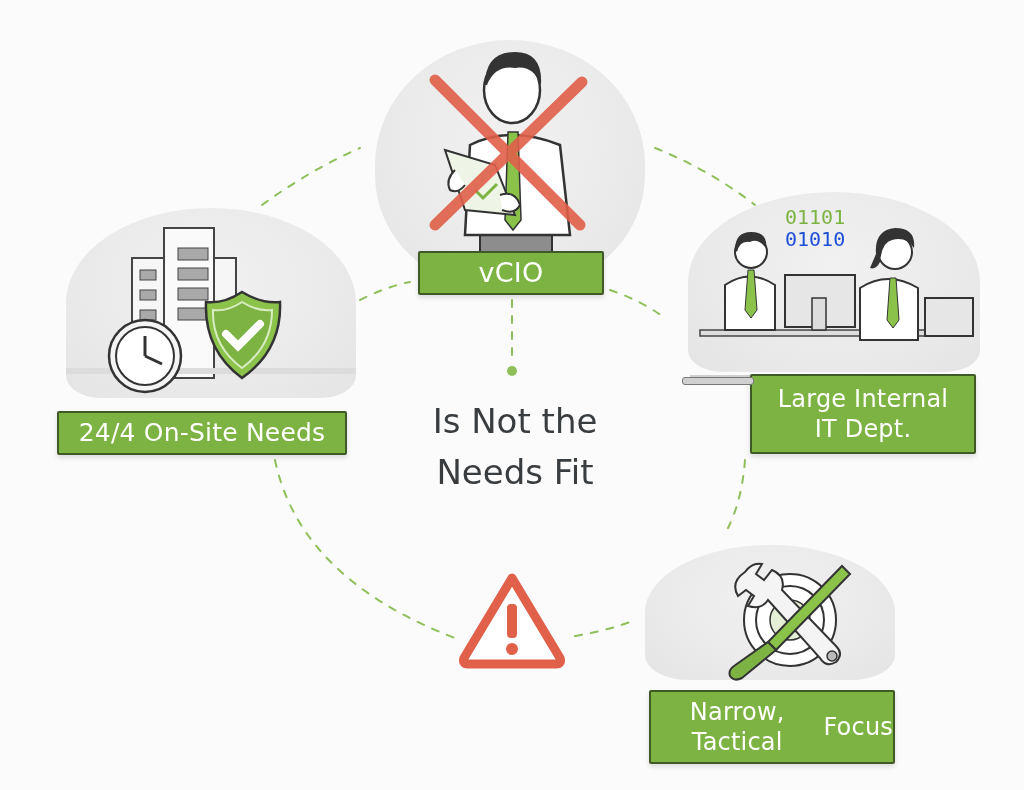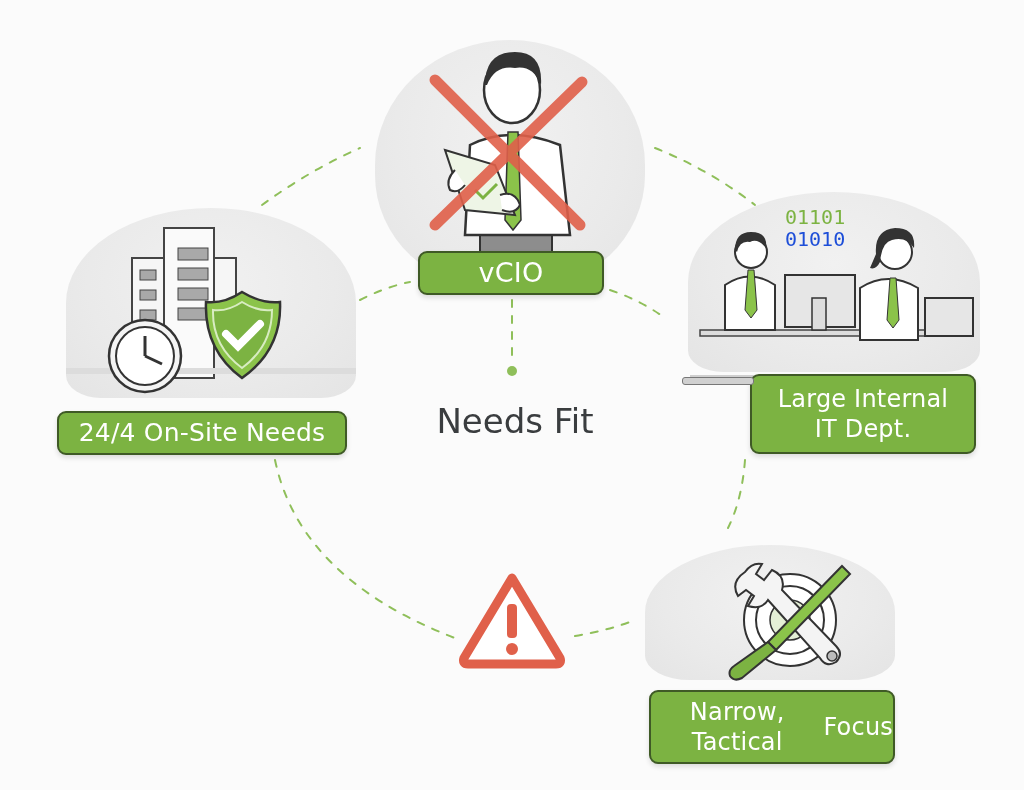--- a/index.html
+++ b/index.html
@@ -1,19 +1,19 @@
 <!DOCTYPE html>
 <html><head>
 <meta charset="utf-8">
 <style>
   html, body { margin:0; padding:0; }
   body { width:1024px; height:790px; background:#fbfbfb; position:relative; overflow:hidden; font-family:"DejaVu Sans", sans-serif; }
   .abs { position:absolute; }
   .blob { position:absolute; background:radial-gradient(ellipse at 50% 40%, #f1f1f1 0%, #eaeaea 60%, #e4e4e4 100%); }
-  .label { position:absolute; background:#7cb342; border:2px solid #3f5a26; border-radius:9px; color:#fff; display:flex; align-items:center; justify-content:center; text-align:center; font-size:25px; line-height:30px; box-shadow:0 3px 5px rgba(0,0,0,0.12); letter-spacing:0.2px; }
+  .label { position:absolute; background:#7cb342; border:2px solid #3f5a26; border-radius:2px; color:#fff; display:flex; align-items:center; justify-content:center; text-align:center; font-size:25px; line-height:30px; box-shadow:0 3px 5px rgba(0,0,0,0.12); letter-spacing:0.2px; }
   .title { position:absolute; left:370px; top:396px; width:290px; text-align:center; color:#3a3d3f; font-size:34px; line-height:51px; }
   svg { position:absolute; overflow:visible; }
 </style>
 </head>
 <body>
 
 <svg width="1024" height="790" style="left:0;top:0;">
   <g fill="none" stroke="#8fbf5a" stroke-width="2" stroke-dasharray="7 9" stroke-linecap="round">
     <path d="M262,205 Q310,170 360,148"></path>
     <path d="M655,148 Q710,170 755,205"></path>
@@ -111,20 +111,21 @@
   <div style="color:#7cb342;">01101</div>
   <div style="color:#1d4ed8;">01010</div>
 </div>
 <div class="label" style="left:750px;top:374px;width:222px;height:76px;flex-direction:column;font-size:24px;">
   <span>Large Internal</span>
   <span>IT Dept.</span>
 </div>
 <div class="abs" style="left:682px;top:377px;width:70px;height:6px;background:#d0d0d0;border:1px solid #777;border-radius:3px;"></div>
 
 <div class="title">
+  <div>Is Not the</div>
   <div>Needs Fit</div>
 </div>
 
 <svg width="110" height="100" style="left:458px;top:572px;">
   <path d="M54,6 L102,86 Q104,92 98,92 L10,92 Q4,92 6,86 Z" fill="#fff" stroke="#e0604a" stroke-width="9" stroke-linejoin="round"></path>
   <rect x="49" y="32" width="10" height="34" rx="4" fill="#e0604a"></rect>
   <circle cx="54" cy="77" r="6" fill="#e0604a"></circle>
 </svg>
 
 <div class="blob" style="left:645px;top:545px;width:250px;height:135px;border-radius:50% 50% 18% 18%;"></div>

